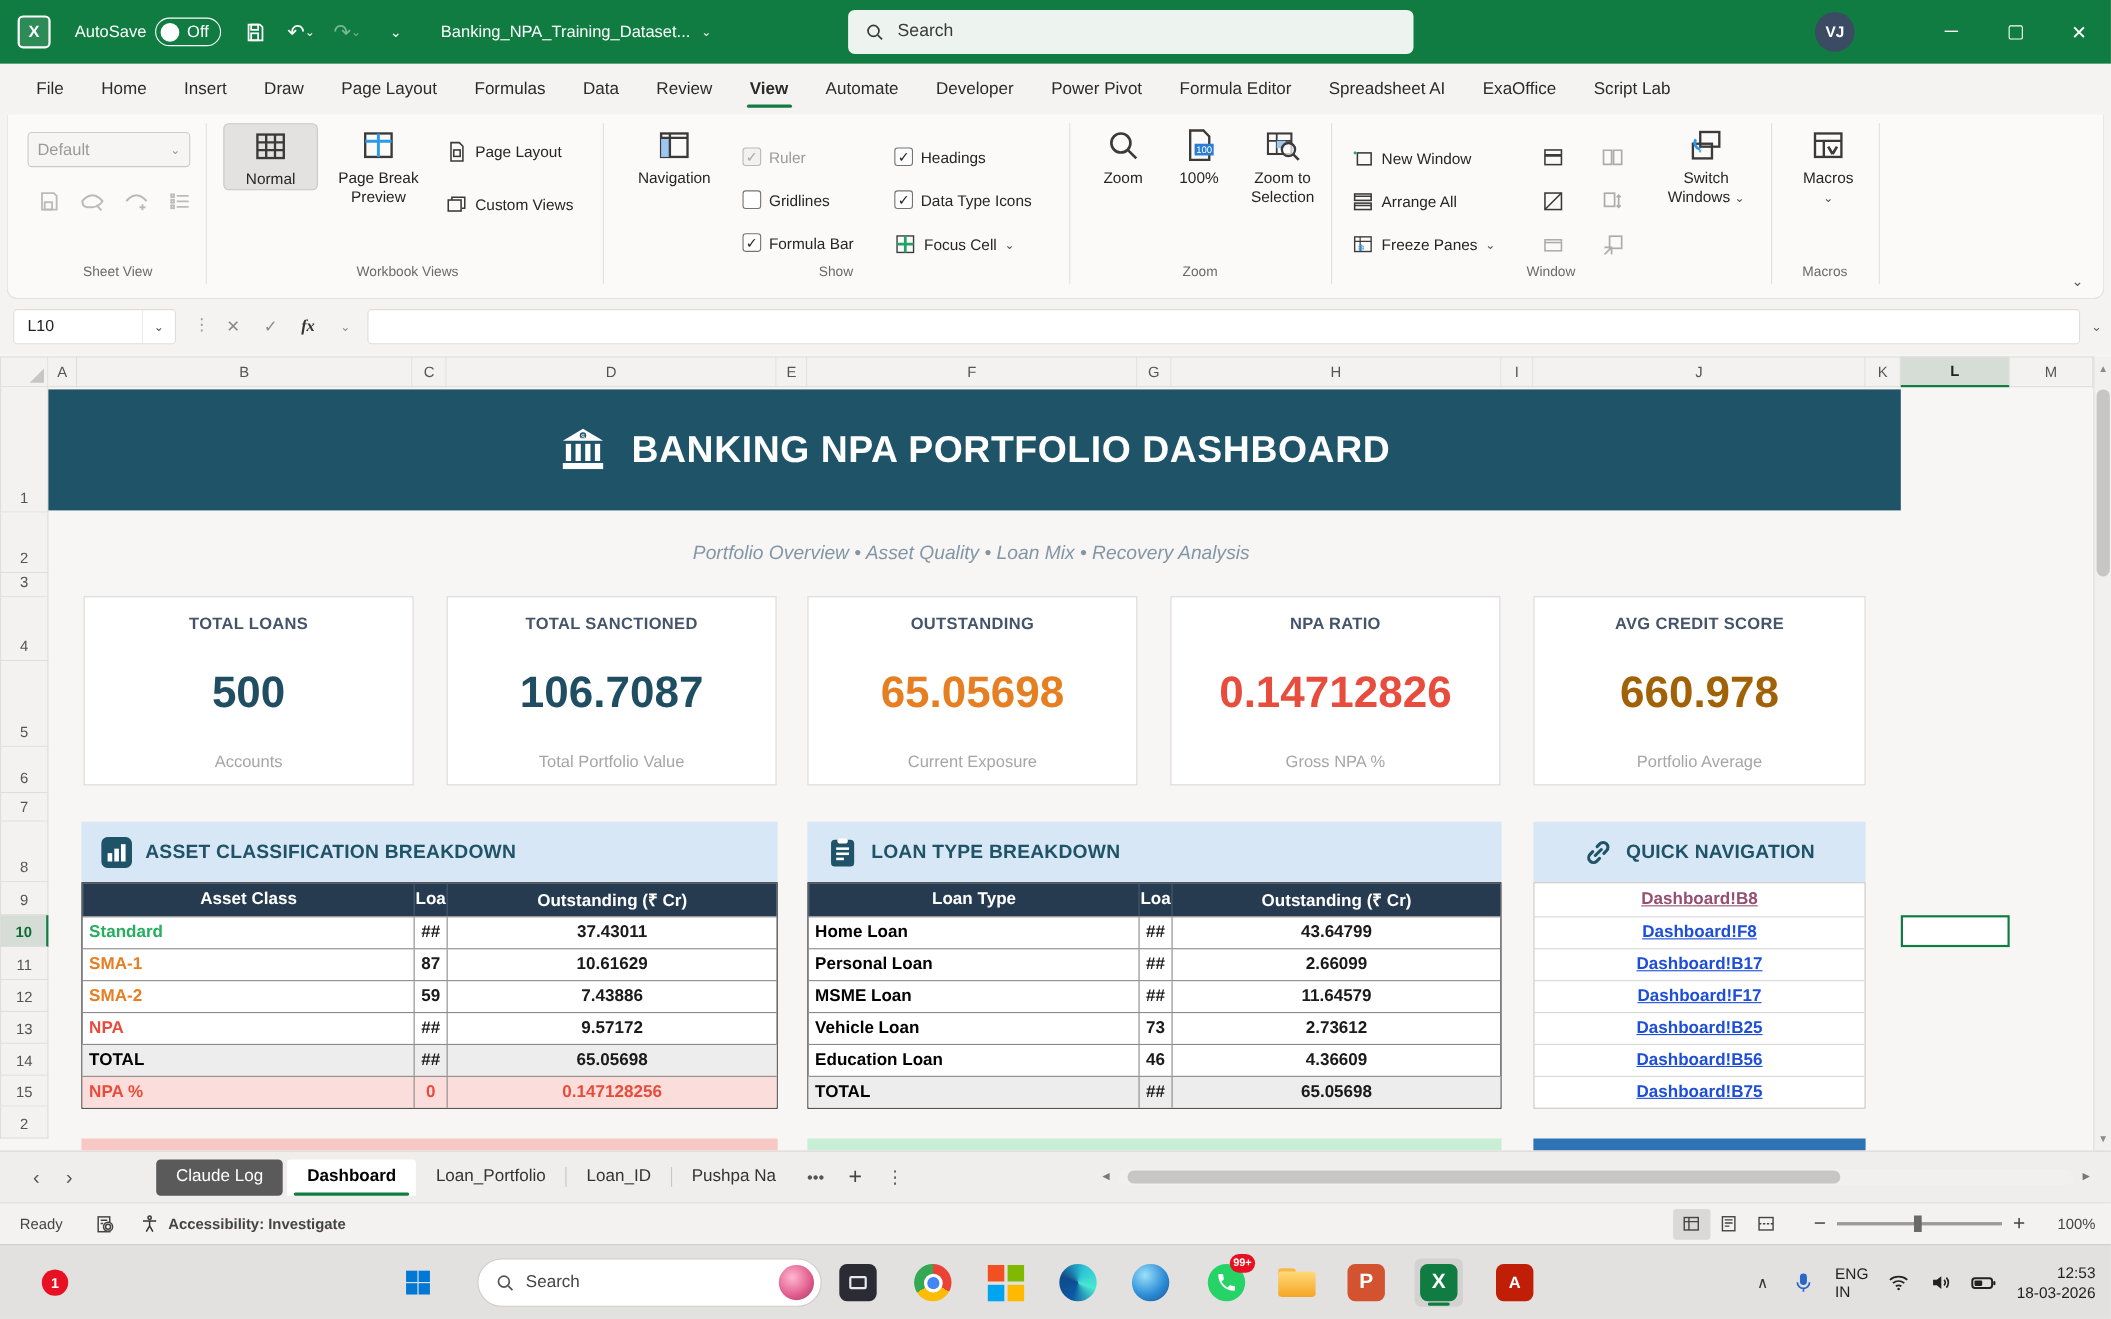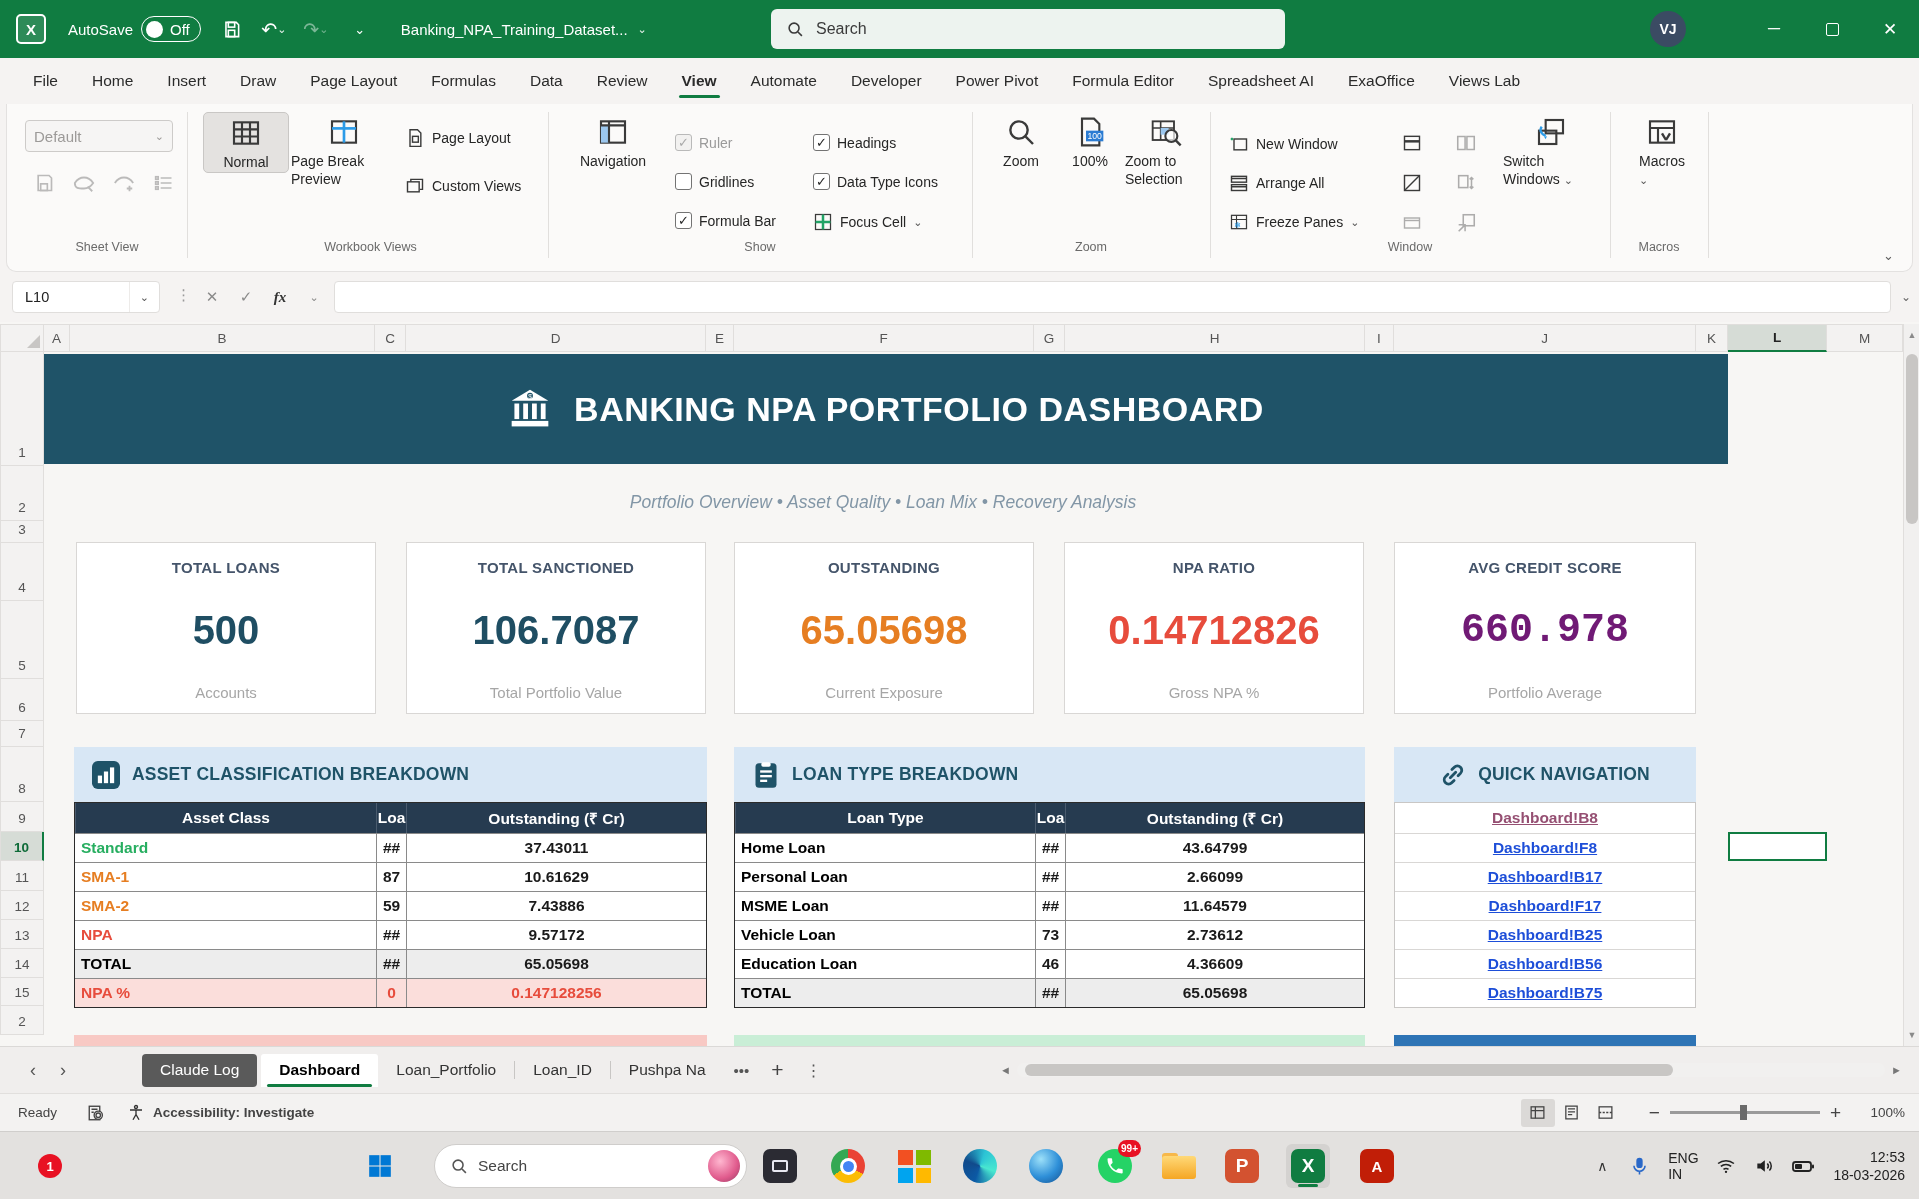--- a/index.html
+++ b/index.html
@@ -45,21 +45,21 @@
   .tr-btn.green { background:#0F7B3E; border-color:#0F7B3E; color:#fff; }
   .tr-btn.plain { border:none; background:transparent; }
 
   
   .ribbon { position:absolute; left:6px; top:104px; width:1907px; height:168px;
     background:#FBFAF9; border:1px solid #E3E1E0; border-top:none;
     border-radius:0 0 10px 10px; }
   .rb-sep { position:absolute; top:8px; width:1px; height:146px; background:#E1DFDD; }
   .grp-label { position:absolute; top:136px; font-size:12.5px; color:#6a6a6a; text-align:center; }
   .rbig { position:absolute; top:8px; width:86px; display:flex; flex-direction:column;
-    align-items:center; gap:5px; font-size:14px; color:#262626; 
+    align-items:center; gap:5px; font-size:14px; color:#262626; text-align:center;
     line-height:1.25; border-radius:5px; padding-top:4px; }
   .rbig.sel { background:#E4E2E0; border:1px solid #C9C7C5; }
   .rsmall { position:absolute; display:flex; align-items:center; gap:7px; font-size:14px;
     color:#262626; white-space:nowrap; }
   .cb { width:17px; height:17px; border:1.5px solid #737373; border-radius:3px;
     display:flex; align-items:center; justify-content:center; font-size:13px;
     color:#262626; background:#fff; flex:0 0 auto; }
   .cb.on::after { content:"✓"; }
   .cb.dis { border-color:#B9B9B9; color:#A9A9A9; background:#F2F1F0; }
   .cb-lab.dis { color:#9A9A9A; }
@@ -242,21 +242,21 @@
     <div class="rtab">Formulas</div>
     <div class="rtab">Data</div>
     <div class="rtab">Review</div>
     <div class="rtab active">View</div>
     <div class="rtab">Automate</div>
     <div class="rtab">Developer</div>
     <div class="rtab">Power Pivot</div>
     <div class="rtab">Formula Editor</div>
     <div class="rtab">Spreadsheet AI</div>
     <div class="rtab">ExaOffice</div>
-    <div class="rtab">Views Lab</div>
+    <div class="rtab">Script Lab</div>
     <div class="tr-icons">
       <div class="tr-btn plain">
         <svg width="20" height="20" viewBox="0 0 24 24" fill="none" stroke="#444" stroke-width="2">
             <path d="M4 5h16v11H9l-5 4z"></path>
           </svg>
       </div>
       <div class="tr-btn green">
         <svg width="16" height="16" viewBox="0 0 24 24" fill="#fff">
             <path d="M3 17.3V21h3.7L17.8 9.9l-3.7-3.7L3 17.3zM20.7 7a1.2 1.2 0 000-1.7l-2-2a1.2 1.2 0 00-1.7 0l-1.6 1.6 3.7 3.7L20.7 7z"></path>
           </svg>
@@ -585,21 +585,21 @@
     <div class="k-val" style="color: rgb(230, 126, 34);">65.05698</div>
     <div class="k-sub">Current Exposure</div>
   </div>
   <div class="kpi" style="left:1064px;width:300px">
     <div class="k-lab">NPA RATIO</div>
     <div class="k-val" style="color: rgb(231, 76, 60);">0.14712826</div>
     <div class="k-sub">Gross NPA %</div>
   </div>
   <div class="kpi" style="left:1394px;width:302px">
     <div class="k-lab">AVG CREDIT SCORE</div>
-    <div class="k-val" style="color: #701a75; font-family: Liberation Mono, monospace;">660.978</div>
+    <div class="k-val" style="color: #a16207;">660.978</div>
     <div class="k-sub">Portfolio Average</div>
   </div>
 
   <div class="sect" style="left:74px;width:633px">
     <svg width="28" height="28" viewBox="0 0 24 24">
         <rect width="24" height="24" rx="5" fill="#1F5368"></rect>
         <rect x="5" y="12.5" width="3.6" height="6.5" fill="#fff"></rect>
         <rect x="10.2" y="9" width="3.6" height="10" fill="#fff"></rect>
         <rect x="15.4" y="5.5" width="3.6" height="13.5" fill="#fff"></rect>
       </svg>

